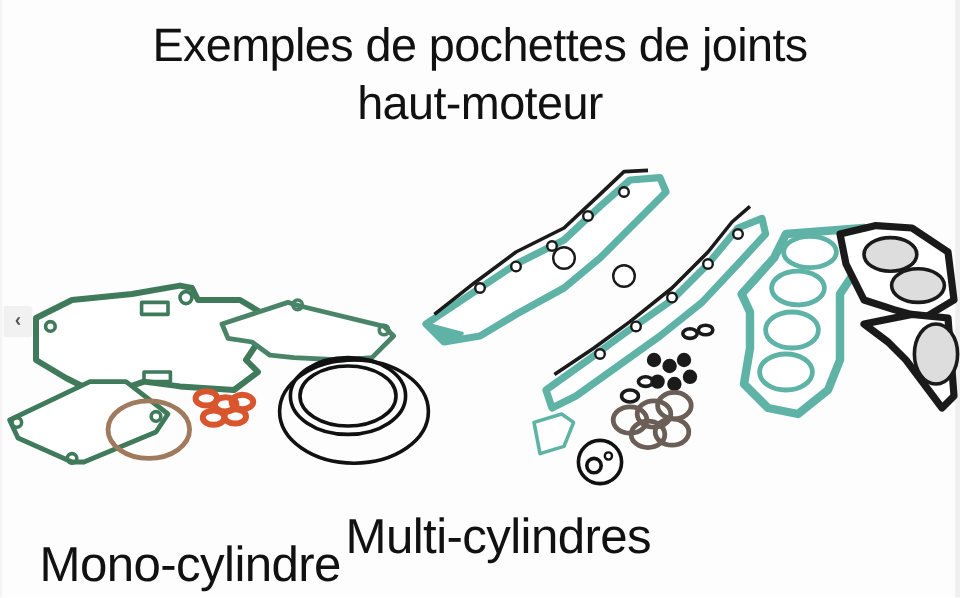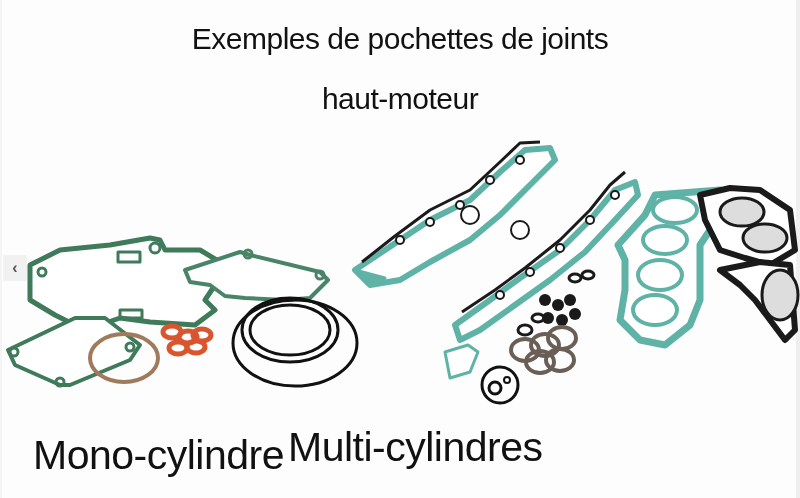--- a/index.html
+++ b/index.html
@@ -1,24 +1,24 @@
 <!DOCTYPE html>
 <html><head>
   <meta charset="utf-8">
   <style>
     html, body { margin:0; padding:0; }
     body { width:800px; height:498px; background:#ffffff; position:relative; overflow:hidden;
            font-family:"Liberation Sans", sans-serif; }
     .frame { position:absolute; left:0; top:0; width:800px; height:498px; background:#fdfdfd; }
     .right-strip { position:absolute; right:0; top:0; width:4px; height:498px; background:#efefef; }
     .left-strip { position:absolute; left:0; top:0; width:2px; height:498px; background:#f4f4f4; }
-    .title { position:absolute; left:0; width:800px; text-align:center; color:#111; font-size:30px; line-height:46px; letter-spacing:-0.5px; }
+    .title { position:absolute; left:0; width:800px; text-align:center; color:#111; font-size:39px; line-height:46px; letter-spacing:-0.5px; }
     .title.l1 { top:16px; }
-    .title.l2 { top:76px;text-align:center; }
-    .caption { position:absolute; top:432px; font-size:41px; line-height:46px; color:#111; letter-spacing:-0.5px; }
+    .title.l2 { top:64px;text-align:center; }
+    .caption { position:absolute; top:447px; font-size:41px; line-height:46px; color:#111; letter-spacing:-0.5px; }
     .caption.mono { left:33px; }
     .caption.multi { left:288px; top:424px; }
     .nav-prev { position:absolute; left:3px; top:255px; width:24px; height:26px; background:#f1f1f1;
                 border-radius:0 3px 3px 0; display:flex; align-items:center; justify-content:center; cursor:pointer; }
     .nav-prev span { color:#555; font-size:16px; font-weight:bold; line-height:16px; }
     svg.art { position:absolute; left:0; top:0; }
   </style>
 </head>
 <body>
 

